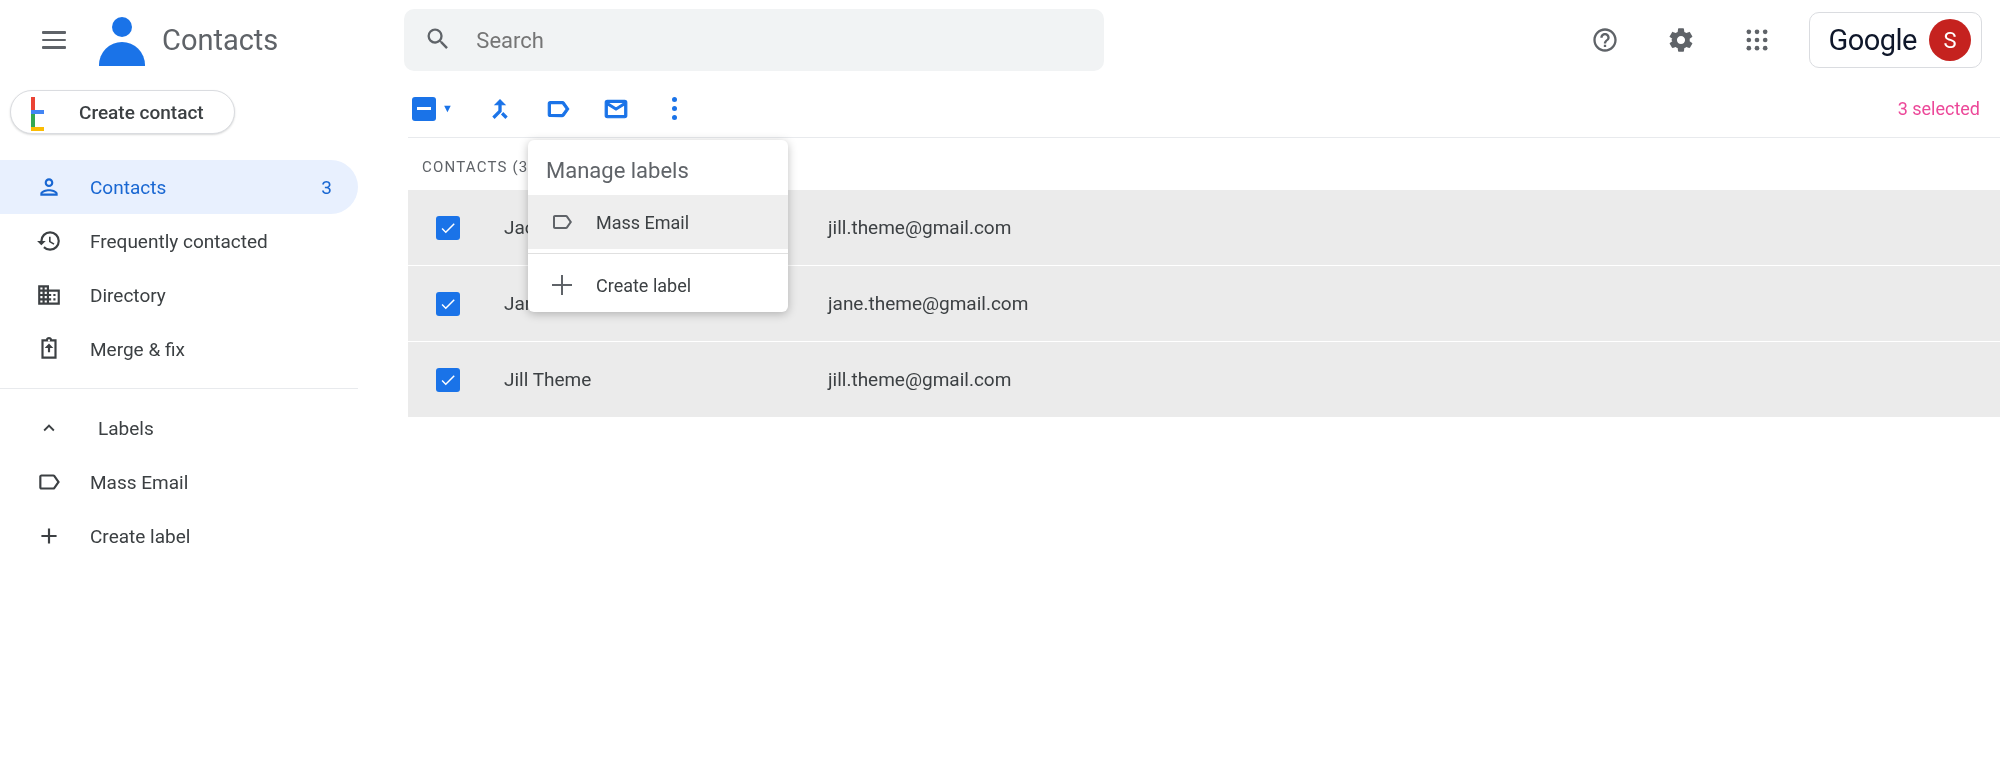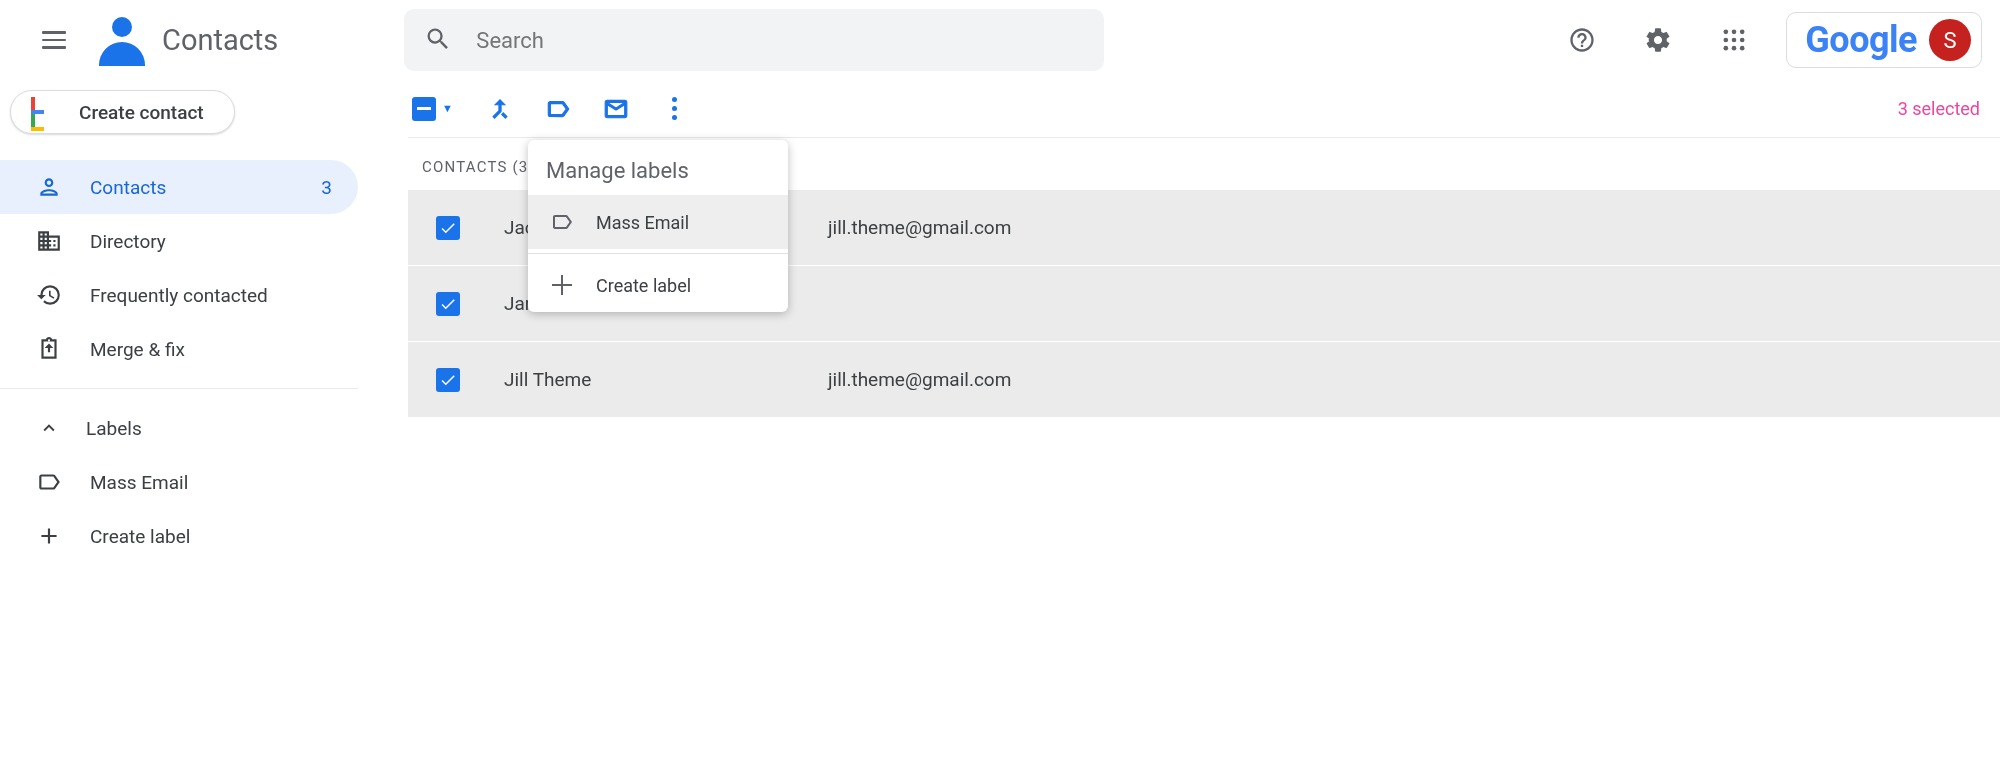--- a/index.html
+++ b/index.html
@@ -75,21 +75,21 @@
     cursor: pointer; border-radius: 50%;
     color: #5f6368;
   }
   .header-icon svg { width: 28px; height: 28px; fill: currentColor; }
 
   .google-chip {
     display: flex; align-items: center; gap: 12px;
     height: 56px; padding: 0 10px 0 18px;
     border: 1px solid #dadce0; border-radius: 10px;
   }
-  .google-word { font-size: 36px; font-weight: 700; color: #3b82f6; letter-spacing: -0.5px; }
+  .google-word { font-size: 29px; font-weight: 400; color: #0f172a; letter-spacing: -0.5px; }
   .avatar {
     width: 42px; height: 42px; border-radius: 50%;
     background: #c5221f; color: #fff;
     display: flex; align-items: center; justify-content: center;
     font-size: 22px;
   }
 
   
   .content { display: flex; }
 
@@ -122,21 +122,21 @@
   }
   .nav-item.active { background: #e8f0fe; color: #1967d2; }
   .nav-item .icon { width: 26px; display: flex; justify-content: center; }
   .nav-item svg { width: 26px; height: 26px; fill: currentColor; }
   .nav-item .label { flex: 1; }
   .nav-item .count { margin-right: 26px; color: inherit; }
   .sidebar hr { border: none; border-top: 1px solid #e8eaed; margin: 12px 0; }
 
   .labels-header {
     height: 54px; display: flex; align-items: center;
-    padding-left: 36px; gap: 24px; cursor: pointer;
+    padding-left: 36px; gap: 36px; cursor: pointer;
   }
   .labels-header .icon { width: 26px; display: flex; justify-content: center; }
   .labels-header svg { width: 22px; height: 22px; fill: #3c4043; }
   .labels-header .label { font-size: 19px; color: #3c4043; }
 
   
   .main { flex: 1; padding-left: 50px; position: relative; }
   .toolbar {
     height: 58px; display: flex; align-items: center; gap: 10px;
     border-bottom: 1px solid #e8eaed;
@@ -302,33 +302,33 @@
             <path d="M12 6c1.1 0 2 .9 2 2s-.9 2-2 2-2-.9-2-2 .9-2 2-2m0 10c2.7 0 5.8 1.29 6 2H6c.23-.72 3.31-2 6-2m0-12C9.79 4 8 5.79 8 8s1.79 4 4 4 4-1.79 4-4-1.79-4-4-4zm0 10c-2.67 0-8 1.34-8 4v2h16v-2c0-2.66-5.33-4-8-4z"></path>
           </svg>
       </span>
       <span class="label">Contacts</span>
       <span class="count">3</span>
     </div>
 
     <div class="nav-item">
       <span class="icon">
         <svg viewBox="0 0 24 24">
+            <path d="M13 3a9 9 0 00-9 9H1l3.89 3.89.07.14L9 12H6a7 7 0 117 7c-1.93 0-3.68-.79-4.94-2.06l-1.42 1.42A8.954 8.954 0 0013 21a9 9 0 000-18zm-1 5v5l4.28 2.54.72-1.21-3.5-2.08V8H12z"></path>
+          </svg>
+      </span>
+      <span class="label">Frequently contacted</span>
+    </div>
+
+    <div class="nav-item">
+      <span class="icon">
+        <svg viewBox="0 0 24 24">
             <path d="M12 7V3H2v18h20V7H12zM6 19H4v-2h2v2zm0-4H4v-2h2v2zm0-4H4V9h2v2zm0-4H4V5h2v2zm4 12H8v-2h2v2zm0-4H8v-2h2v2zm0-4H8V9h2v2zm0-4H8V5h2v2zm10 12h-8v-2h2v-2h-2v-2h2v-2h-2V9h8v10zm-2-8h-2v2h2v-2zm0 4h-2v2h2v-2z"></path>
           </svg>
       </span>
       <span class="label">Directory</span>
-    </div>
-
-    <div class="nav-item">
-      <span class="icon">
-        <svg viewBox="0 0 24 24">
-            <path d="M13 3a9 9 0 00-9 9H1l3.89 3.89.07.14L9 12H6a7 7 0 117 7c-1.93 0-3.68-.79-4.94-2.06l-1.42 1.42A8.954 8.954 0 0013 21a9 9 0 000-18zm-1 5v5l4.28 2.54.72-1.21-3.5-2.08V8H12z"></path>
-          </svg>
-      </span>
-      <span class="label">Frequently contacted</span>
     </div>
 
     <div class="nav-item">
       <span class="icon">
         <svg viewBox="0 0 24 24">
             <path d="M19 3h-4.18C14.4 1.84 13.3 1 12 1s-2.4.84-2.82 2H5v18h14V3zm-7 0c.55 0 1 .45 1 1s-.45 1-1 1-1-.45-1-1 .45-1 1-1zm5 16H7V5h10v14zM12 7l-4 4h3v4h2v-4h3l-4-4z"></path>
           </svg>
       </span>
       <span class="label">Merge &amp; fix</span>
     </div>
@@ -408,20 +408,21 @@
         <div class="col-name">Jack Theme</div>
         <div class="col-email">jill.theme@gmail.com</div>
       </div>
       <div class="contact-row">
         <div class="checkbox">
           <svg viewBox="0 0 24 24">
               <path d="M9 16.17L4.83 12l-1.42 1.41L9 19 21 7l-1.41-1.41z"></path>
             </svg>
         </div>
         <div class="col-name">Jane Theme</div>
+        <div class="col-email">jane.theme@gmail.com</div>
       </div>
       <div class="contact-row">
         <div class="checkbox">
           <svg viewBox="0 0 24 24">
               <path d="M9 16.17L4.83 12l-1.42 1.41L9 19 21 7l-1.41-1.41z"></path>
             </svg>
         </div>
         <div class="col-name">Jill Theme</div>
         <div class="col-email">jill.theme@gmail.com</div>
       </div>

